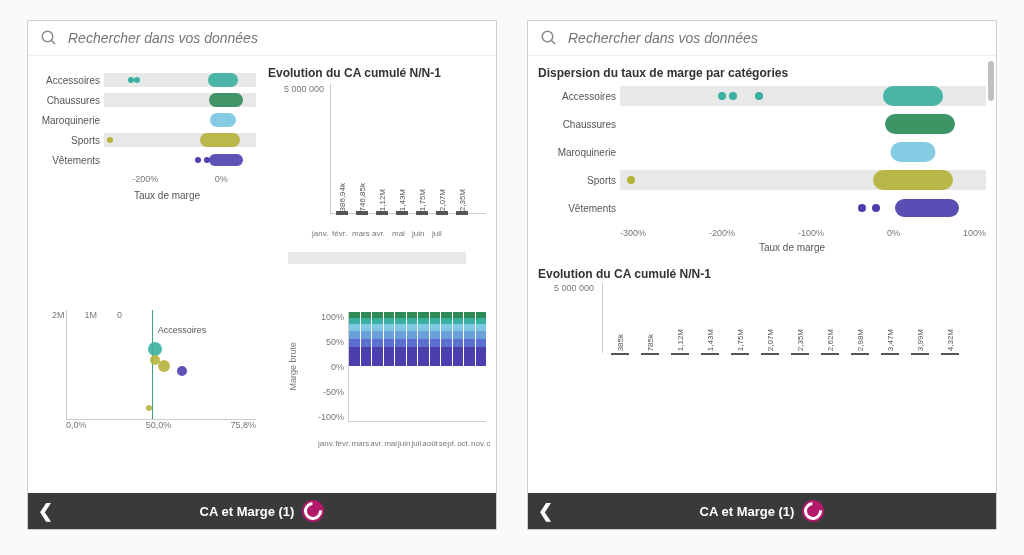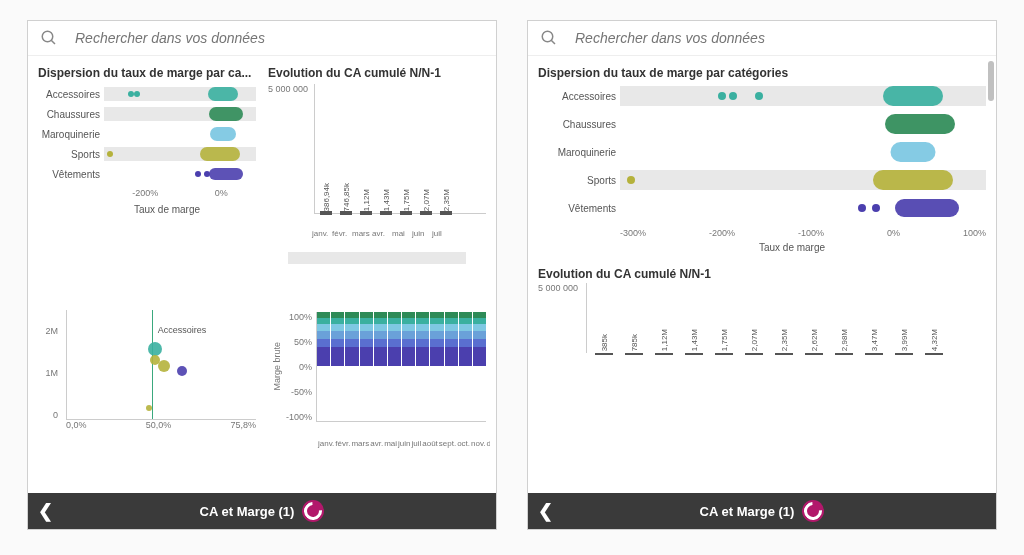--- a/index.html
+++ b/index.html
@@ -29,21 +29,20 @@
     gap: 10px;
   }
   .search-bar svg { flex: 0 0 auto; }
   .search-input {
     border: none; outline: none;
     font-size: 14px;
     color: #999;
     font-style: italic;
     width: 100%;
     background: transparent;
-    margin-left: 7px;
   }
   .content { flex: 1; overflow: hidden; padding: 6px; }
   .grid2x2 {
     display: grid;
     grid-template-columns: 1fr 1fr;
     grid-template-rows: auto auto;
     gap: 4px;
     height: 100%;
   }
   .panel { padding: 4px; overflow: hidden; }
@@ -70,21 +69,21 @@
   .pill-icon { width: 22px; height: 22px; background: #b2186b; border-radius: 50%; margin-left: 8px; display: flex; align-items: center; justify-content: center; }
   .pill-icon::after { content: ""; width: 12px; height: 12px; border: 3px solid #fff; border-radius: 50%; border-top-color: transparent; transform: rotate(40deg);}
   .bar-col { display: inline-flex; flex-direction: column; align-items: center; width: 18px; }
   .bar-rect { width: 12px; background: #d2c96a; position: relative;}
   .bar-rect::after { content:""; position:absolute; left:0; right:0; height:2px; background:#555;}
   .bar-lbl { font-size: 8px; color:#555; writing-mode: vertical-rl; transform: rotate(180deg); margin-bottom:2px;}
   .mon-lbl { font-size: 8px; color:#777; transform: rotate(-60deg); transform-origin: top left; white-space:nowrap; }
   .stacked-row { display:flex; height:80px; align-items:stretch; gap:1px; }
   .stacked-col { flex:1; display:flex; flex-direction:column-reverse; }
   .seg { width:100%; }
-  .y-tick { font-size:9px; color:#777; text-align:right; padding-right:4px;}
+  .y-tick { font-size:9px; color:#777; text-align:right; padding-right:4px;margin-left:16px;}
   .bubble-chart { position:relative; height:110px; border-left:1px solid #ccc; border-bottom:1px solid #ccc; margin-left:28px; margin-top:4px;}
   .bubble { position:absolute; border-radius:50%; opacity:0.9;}
   .scroll-thumb { position:absolute; right:2px; top:40px; width:6px; height:40px; background:#c0c0c0; border-radius:3px;}
   .legend-row { font-size:10px; color:#555; text-align:center; padding:4px 0;}
   .legend-sq { display:inline-block; width:10px; height:10px; background:#d2c96a; vertical-align:middle; margin:0 4px 0 10px;}
   .legend-dash { display:inline-block; width:14px; height:2px; background:#555; vertical-align:middle; margin:0 4px 0 10px;}
   .tick-row { display:flex; font-size:9px; color:#777; }
 </style>
 </head>
 <body>
@@ -95,21 +94,20 @@
         <circle cx="10" cy="10" r="7"></circle>
         <line x1="20" y1="20" x2="15" y2="15"></line>
       </svg>
     <input class="search-input" placeholder="Rechercher dans vos données" style="">
   </div>
 
   <div class="content">
     <div class="grid2x2">
 
       <div class="panel">
-        <div class="panel-title">Dispersion du taux de marge par ca...</div>
         <div style="margin-top:4px">
           <div class="cat-row">
               <div class="cat-label">Accessoires</div>
               <div class="cat-track" style="background:linear-gradient(#e8e8e8,#e8e8e8)">
                 <span class="dot" style="left:18%;background:#3ab0a0"></span>
                 <span class="dot" style="left:22%;background:#3ab0a0"></span>
                 <span class="dot" style="left:78%;background:#3ab0a0;width:30px;height:14px;border-radius:8px;opacity:.9"></span>
               </div>
             </div>
           <div class="cat-row">
@@ -205,21 +203,21 @@
             <div style="width: 18px;"><span class="mon-lbl">avr.</span></div>
             <div style="width: 18px;"><span class="mon-lbl">mai</span></div>
             <div style="width: 18px;"><span class="mon-lbl">juin</span></div>
             <div style="width: 18px;"><span class="mon-lbl">juil</span></div>
           </div>
         <div style="height:12px;background:#e8e8e8;margin:8px 20px 0 20px"></div>
       </div>
 
       <div class="panel">
         <div style="position:relative">
-          <div style="position:absolute;left:-2px;top:16px;bottom:0;display:flex;flex-direction:column;justify-content:space-between;width:26px">
+          <div style="position:absolute;left:-2px;top:0;bottom:0;display:flex;justify-content:space-between;width:26px">
             <span class="y-tick">2M</span>
             <span class="y-tick">1M</span>
             <span class="y-tick">0</span>
           </div>
           <div class="bubble-chart">
             <div style="position:absolute;left:45%;top:0;bottom:0;width:1px;background:#3aa87d"></div>
             <span style="position:absolute;left:48%;top:14%;font-size:9px;color:#555">Accessoires</span>
             <span class="bubble" style="left:43%;top:30%;width:14px;height:14px;background:#3ab0a0"></span>
             <span class="bubble" style="left:44%;top:42%;width:10px;height:10px;background:#b5b23c"></span>
             <span class="bubble" style="left:48%;top:46%;width:12px;height:12px;background:#b5b23c"></span>

